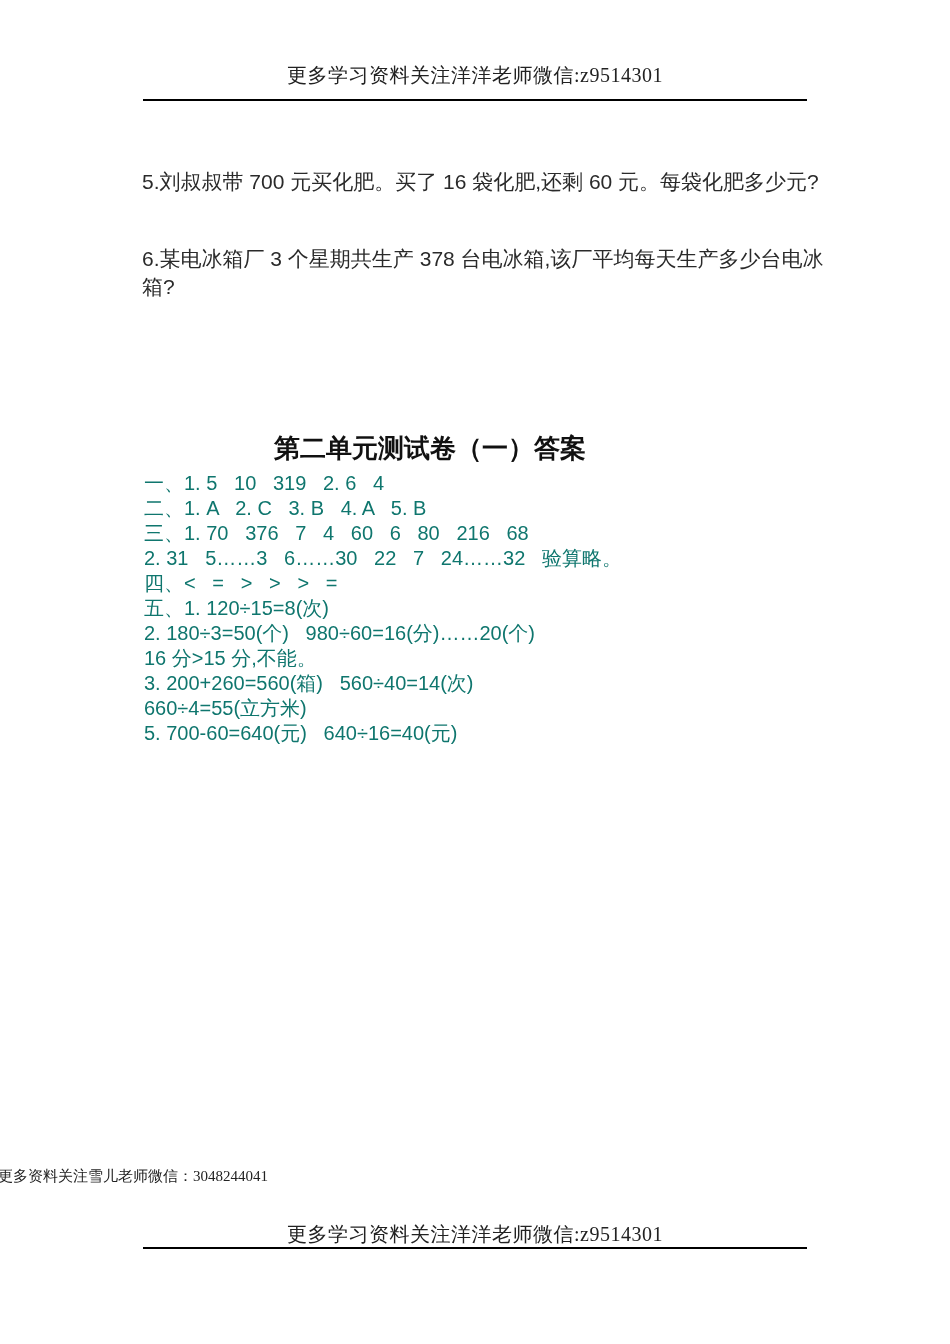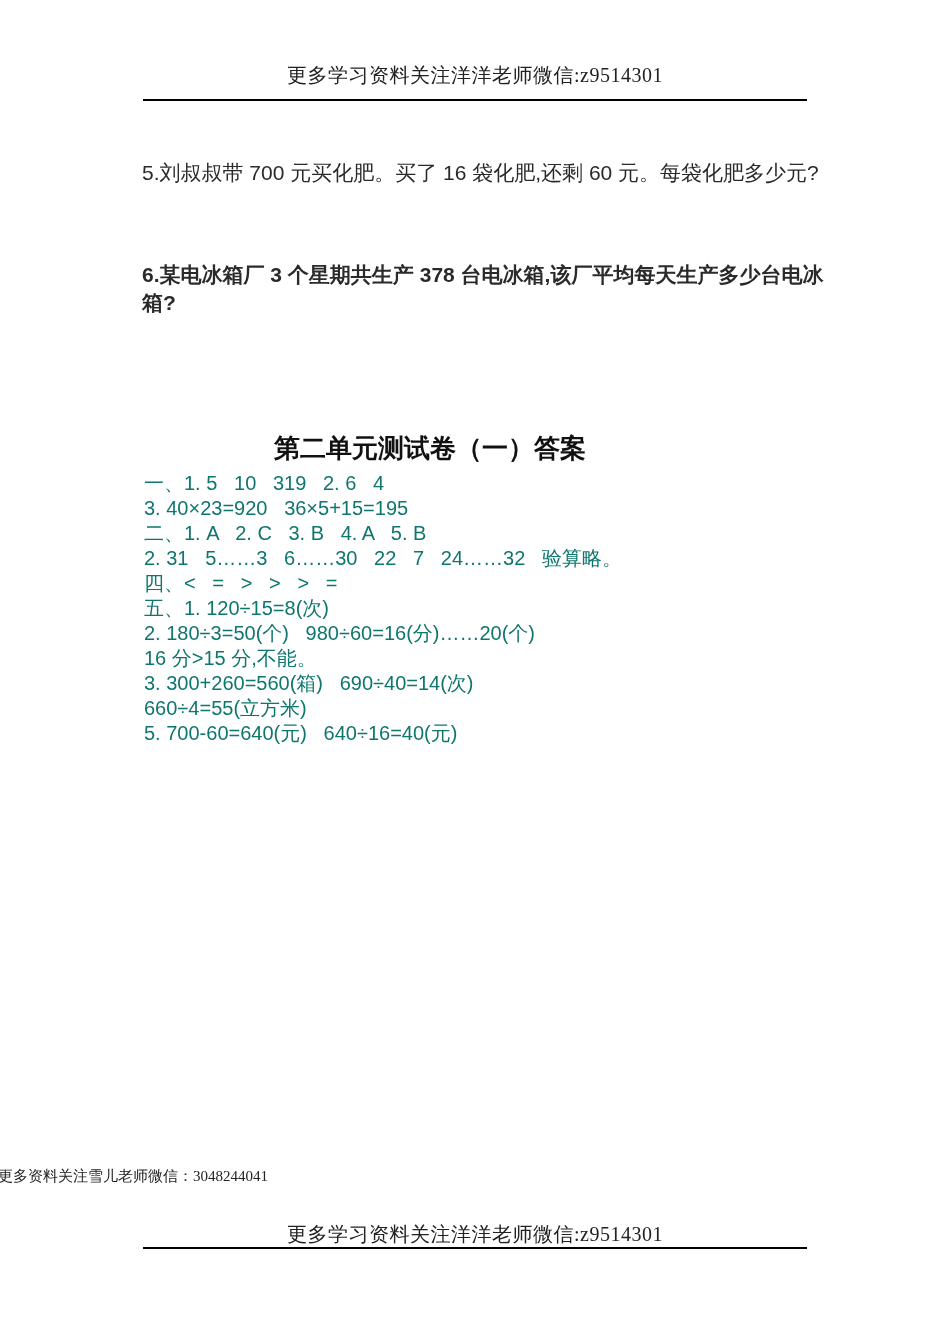--- a/index.html
+++ b/index.html
@@ -40,22 +40,22 @@
   .top-rule { top: 99px; }
   .bottom-rule { top: 1247px; }
   .question {
     position: absolute;
     left: 142px;
     width: 700px;
     font-size: 21px;
     color: #2a2a2a;
     white-space: pre-wrap;
   }
-  .q5 { top: 159px; }
-  .q6 { top: 261px; font-weight: bold; }
+  .q5 { top: 168px; }
+  .q6 { top: 245px; }
   .answer-title {
     position: absolute;
     left: 0;
     width: 860px;
     top: 431px;
     text-align: center;
     font-size: 26px;
     font-weight: bold;
     color: #111111;
   }
@@ -100,28 +100,28 @@
   <div class="rule top-rule"></div>
 
   <div class="question q5">5.刘叔叔带 700 元买化肥。买了 16 袋化肥,还剩 60 元。每袋化肥多少元?</div>
 
   <div class="question q6">6.某电冰箱厂 3 个星期共生产 378 台电冰箱,该厂平均每天生产多少台电冰箱?</div>
 
   <div class="answer-title">第二单元测试卷（一）答案</div>
 
   <div class="answers">
     <div class="answer-line">一、1. 5   10   319   2. 6   4</div>
-    <div class="answer-line">3. 40×23=920   36×5+15=195</div>
     <div class="answer-line">二、1. A   2. C   3. B   4. A   5. B</div>
+    <div class="answer-line">三、1. 70   376   7   4   60   6   80   216   68</div>
     <div class="answer-line">2. 31   5……3   6……30   22   7   24……32   验算略。</div>
     <div class="answer-line">四、&lt;   =   &gt;   &gt;   &gt;   =</div>
     <div class="answer-line">五、1. 120÷15=8(次)</div>
     <div class="answer-line">2. 180÷3=50(个)   980÷60=16(分)……20(个)</div>
     <div class="answer-line">16 分&gt;15 分,不能。</div>
-    <div class="answer-line">3. 300+260=560(箱)   690÷40=14(次)</div>
+    <div class="answer-line">3. 200+260=560(箱)   560÷40=14(次)</div>
     <div class="answer-line">660÷4=55(立方米)</div>
     <div class="answer-line">5. 700-60=640(元)   640÷16=40(元)</div>
   </div>
 
   <div class="footer-left serif">更多资料关注雪儿老师微信：3048244041</div>
 
   <div class="footer-note serif">更多学习资料关注洋洋老师微信:z9514301</div>
 
   <div class="rule bottom-rule"></div>
 

